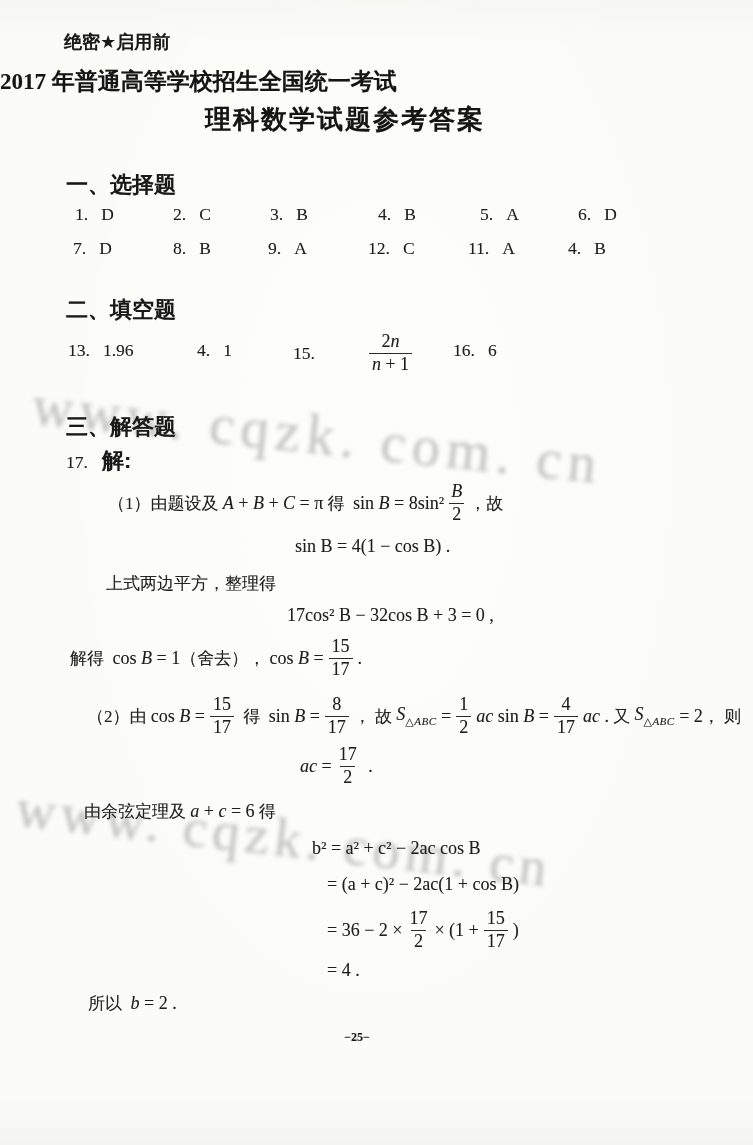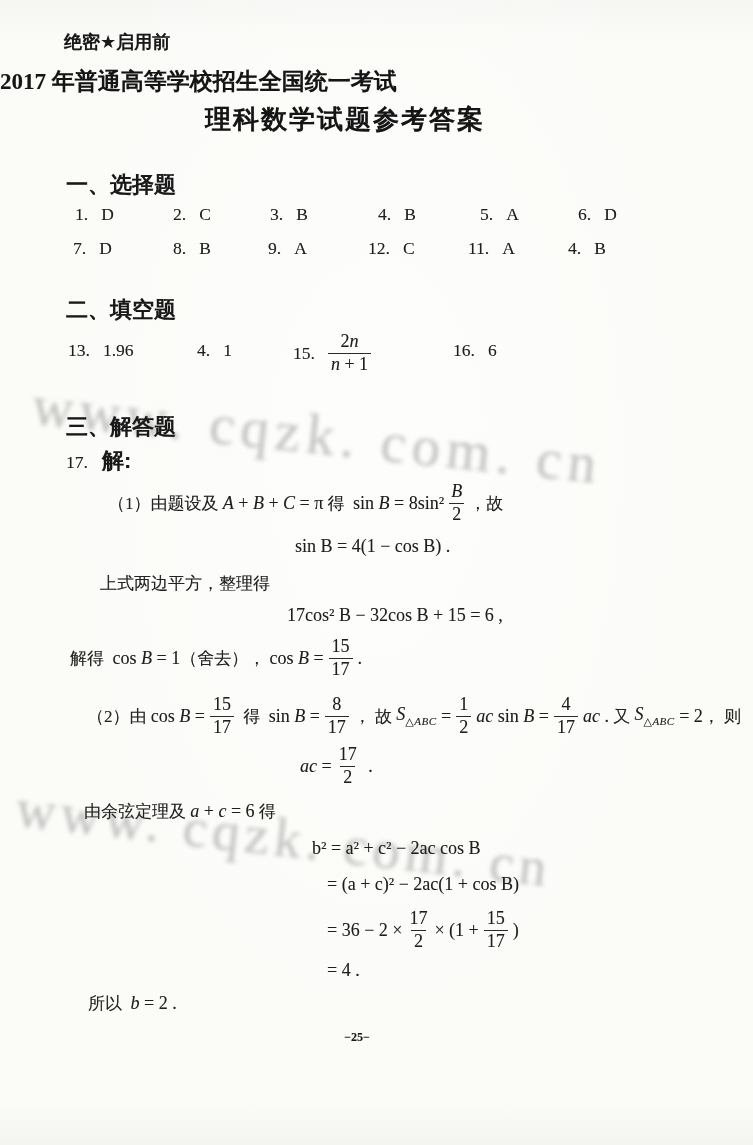--- a/index.html
+++ b/index.html
@@ -70,39 +70,39 @@
   <span class="abs" style="left:173px; top:238px;"><span class="num">8.</span><span class="ans">B</span></span>
   <span class="abs" style="left:268px; top:238px;"><span class="num">9.</span><span class="ans">A</span></span>
   <span class="abs" style="left:368px; top:238px;"><span class="num">12.</span><span class="ans">C</span></span>
   <span class="abs" style="left:468px; top:238px;"><span class="num">11.</span><span class="ans">A</span></span>
   <span class="abs" style="left:568px; top:238px;"><span class="num">4.</span><span class="ans">B</span></span>
 
   <div class="abs hd" style="left:66px; top:295px;">二、填空题</div>
 
   <span class="abs" style="left:68px; top:340px;"><span class="num">13.</span><span class="ans">1.96</span></span>
   <span class="abs" style="left:197px; top:340px;"><span class="num">4.</span><span class="ans">1</span></span>
-  <span class="mline" style="left:293px; top:328px; height:50px;"><span class="num">15.</span><span class="frac" style="margin-left:13px;"><span class="fn m">2<i>n</i></span><span class="fd m"><i>n</i> + 1</span></span></span>
+  <span class="mline" style="left:293px; top:328px; height:50px;gap:41px;"><span class="num">15.</span><span class="frac" style="margin-left:13px;"><span class="fn m">2<i>n</i></span><span class="fd m"><i>n</i> + 1</span></span></span>
   <span class="abs" style="left:453px; top:340px;"><span class="num">16.</span><span class="ans">6</span></span>
 
   <div class="abs hd" style="left:66px; top:412px;">三、解答题</div>
 
   <div class="abs" style="left:66px; top:446px;">
     <span class="num">17.</span>
     <span class="hd" style="margin-left:10px;">解:</span>
   </div>
 
   <div class="mline" style="left:108px; top:478px; height:50px;">
     <span class="cn">（1）由题设及 </span><span class="m"><i>A</i> + <i>B</i> + <i>C</i> = π</span><span class="cn"> 得  </span><span class="m">sin <i>B</i> = 8sin²</span><span class="frac"><span class="fn m"><i>B</i></span><span class="fd m">2</span></span><span class="cn">，故</span>
   </div>
 
   <div class="abs m" style="left:295px; top:536px;">sin B = 4(1 − cos B) .</div>
 
-  <div class="abs cn" style="left:100px; top:572px;">上式两边平方，整理得</div>
+  <div class="abs cn" style="left:106px; top:572px;">上式两边平方，整理得</div>
 
-  <div class="abs m" style="left:287px; top:605px;">17cos² B − 32cos B + 15 = 6 ,</div>
+  <div class="abs m" style="left:287px; top:605px;">17cos² B − 32cos B + 3 = 0 ,</div>
 
   <div class="mline" style="left:70px; top:632px; height:52px;">
     <span class="cn">解得  </span><span class="m">cos <i>B</i> = 1</span><span class="cn">（舍去）， </span><span class="m">cos <i>B</i> =</span><span class="frac"><span class="fn m">15</span><span class="fd m">17</span></span><span class="m">.</span>
   </div>
 
   <div class="mline" style="left:87px; top:689px; height:54px;justify-content:center;">
     <span class="cn">（2）由 </span><span class="m">cos <i>B</i> =</span><span class="frac"><span class="fn m">15</span><span class="fd m">17</span></span><span class="cn"> 得  </span><span class="m">sin <i>B</i> =</span><span class="frac"><span class="fn m">8</span><span class="fd m">17</span></span><span class="cn">， 故 </span><span class="m"><i>S</i><sub class="ssub m">△<i>ABC</i></sub></span><span class="m"> =</span><span class="frac"><span class="fn m">1</span><span class="fd m">2</span></span><span class="m"><i>ac</i> sin <i>B</i> =</span><span class="frac"><span class="fn m">4</span><span class="fd m">17</span></span><span class="m"><i>ac</i> .</span><span class="cn"> 又 </span><span class="m"><i>S</i><sub class="ssub m">△<i>ABC</i></sub></span><span class="m"> = 2</span><span class="cn">， 则</span>
   </div>
 
   <div class="mline" style="left:300px; top:740px; height:52px;">

